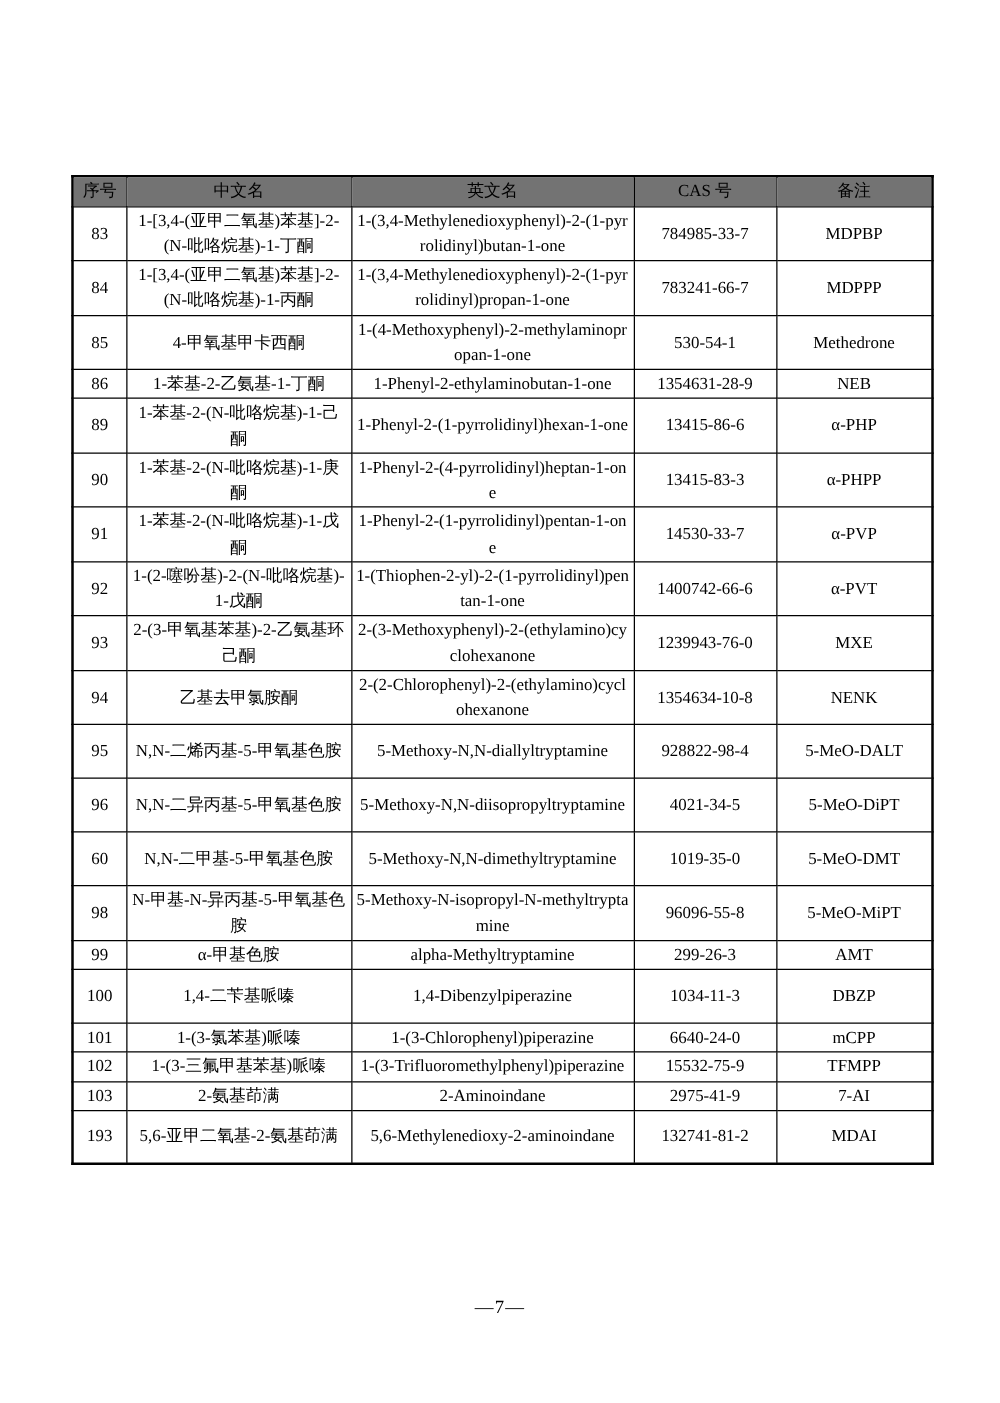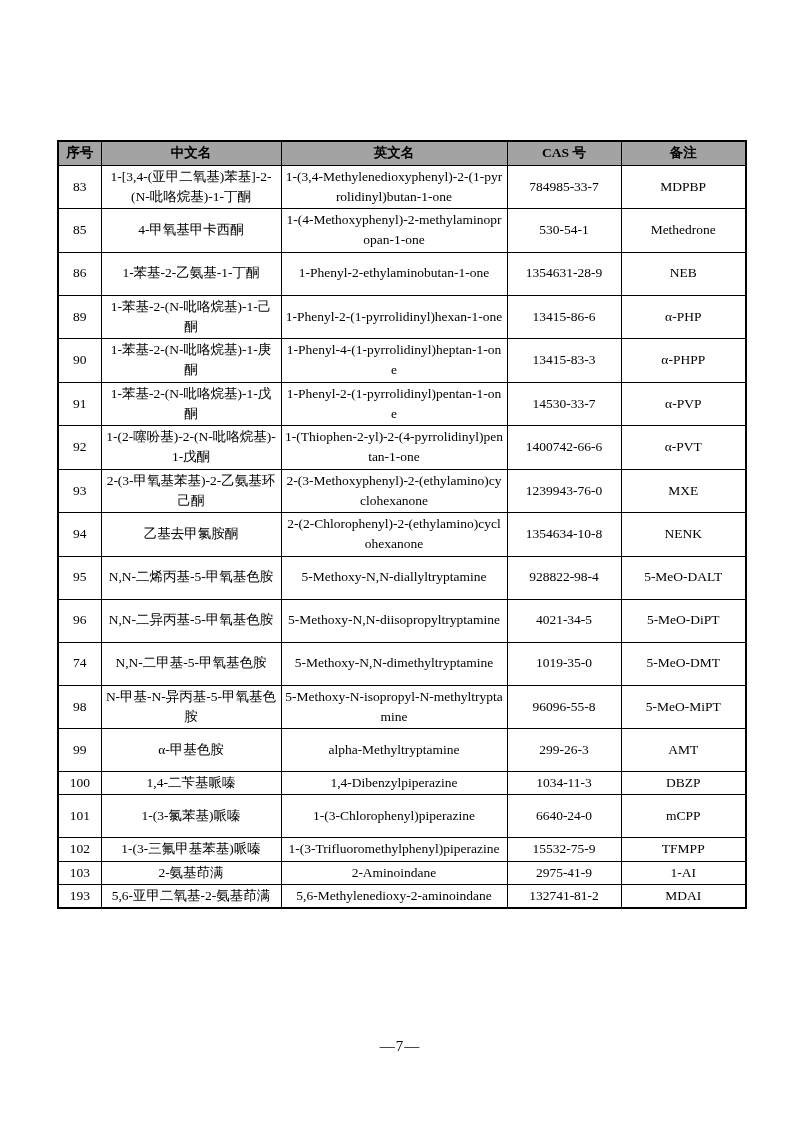--- a/index.html
+++ b/index.html
@@ -31,22 +31,22 @@
   table.doc-table th,
   table.doc-table td {
     border: 1px solid #000000;
     text-align: center;
     vertical-align: middle;
     padding: 1px 3px;
     line-height: 1.5;
     overflow: hidden;
   }
   table.doc-table thead th {
-    background: #a3a3a3;
-    font-weight: bold;
+    background: #737373;
+    font-weight: normal;
     font-size: 13.5px;
     height: 24px;
     border-bottom: 1.5px solid #000000;
   }
   table.doc-table td {
     font-size: 13.5px;
   }
   td.col-cn {
     font-size: 13px;
     word-break: break-all;
@@ -98,20 +98,27 @@
       </thead>
       <tbody>
           <tr>
             <td class="col-no">83</td>
             <td class="col-cn">1-[3,4-(亚甲二氧基)苯基]-2-(N-吡咯烷基)-1-丁酮</td>
             <td class="col-en">1-(3,4-Methylenedioxyphenyl)-2-(1-pyrrolidinyl)butan-1-one</td>
             <td class="col-cas">784985-33-7</td>
             <td class="col-note">MDPBP</td>
           </tr>
           <tr>
+            <td class="col-no">84</td>
+            <td class="col-cn">1-[3,4-(亚甲二氧基)苯基]-2-(N-吡咯烷基)-1-丙酮</td>
+            <td class="col-en">1-(3,4-Methylenedioxyphenyl)-2-(1-pyrrolidinyl)propan-1-one</td>
+            <td class="col-cas">783241-66-7</td>
+            <td class="col-note">MDPPP</td>
+          </tr>
+          <tr>
             <td class="col-no">85</td>
             <td class="col-cn">4-甲氧基甲卡西酮</td>
             <td class="col-en">1-(4-Methoxyphenyl)-2-methylaminopropan-1-one</td>
             <td class="col-cas">530-54-1</td>
             <td class="col-note">Methedrone</td>
           </tr>
           <tr>
             <td class="col-no">86</td>
             <td class="col-cn">1-苯基-2-乙氨基-1-丁酮</td>
             <td class="col-en">1-Phenyl-2-ethylaminobutan-1-one</td>
@@ -121,35 +128,35 @@
           <tr>
             <td class="col-no">89</td>
             <td class="col-cn">1-苯基-2-(N-吡咯烷基)-1-己酮</td>
             <td class="col-en">1-Phenyl-2-(1-pyrrolidinyl)hexan-1-one</td>
             <td class="col-cas">13415-86-6</td>
             <td class="col-note">α-PHP</td>
           </tr>
           <tr>
             <td class="col-no">90</td>
             <td class="col-cn">1-苯基-2-(N-吡咯烷基)-1-庚酮</td>
-            <td class="col-en">1-Phenyl-4-(1-pyrrolidinyl)heptan-1-one</td>
+            <td class="col-en">1-Phenyl-2-(4-pyrrolidinyl)heptan-1-one</td>
             <td class="col-cas">13415-83-3</td>
             <td class="col-note">α-PHPP</td>
           </tr>
           <tr>
             <td class="col-no">91</td>
             <td class="col-cn">1-苯基-2-(N-吡咯烷基)-1-戊酮</td>
             <td class="col-en">1-Phenyl-2-(1-pyrrolidinyl)pentan-1-one</td>
             <td class="col-cas">14530-33-7</td>
             <td class="col-note">α-PVP</td>
           </tr>
           <tr>
             <td class="col-no">92</td>
             <td class="col-cn">1-(2-噻吩基)-2-(N-吡咯烷基)-1-戊酮</td>
-            <td class="col-en">1-(Thiophen-2-yl)-2-(4-pyrrolidinyl)pentan-1-one</td>
+            <td class="col-en">1-(Thiophen-2-yl)-2-(1-pyrrolidinyl)pentan-1-one</td>
             <td class="col-cas">1400742-66-6</td>
             <td class="col-note">α-PVT</td>
           </tr>
           <tr>
             <td class="col-no">93</td>
             <td class="col-cn">2-(3-甲氧基苯基)-2-乙氨基环己酮</td>
             <td class="col-en">2-(3-Methoxyphenyl)-2-(ethylamino)cyclohexanone</td>
             <td class="col-cas">1239943-76-0</td>
             <td class="col-note">MXE</td>
           </tr>
@@ -168,21 +175,21 @@
             <td class="col-note">5-MeO-DALT</td>
           </tr>
           <tr>
             <td class="col-no">96</td>
             <td class="col-cn">N,N-二异丙基-5-甲氧基色胺</td>
             <td class="col-en">5-Methoxy-N,N-diisopropyltryptamine</td>
             <td class="col-cas">4021-34-5</td>
             <td class="col-note">5-MeO-DiPT</td>
           </tr>
           <tr>
-            <td class="col-no">74</td>
+            <td class="col-no">60</td>
             <td class="col-cn">N,N-二甲基-5-甲氧基色胺</td>
             <td class="col-en">5-Methoxy-N,N-dimethyltryptamine</td>
             <td class="col-cas">1019-35-0</td>
             <td class="col-note">5-MeO-DMT</td>
           </tr>
           <tr>
             <td class="col-no">98</td>
             <td class="col-cn">N-甲基-N-异丙基-5-甲氧基色胺</td>
             <td class="col-en">5-Methoxy-N-isopropyl-N-methyltryptamine</td>
             <td class="col-cas">96096-55-8</td>
@@ -214,21 +221,21 @@
             <td class="col-cn">1-(3-三氟甲基苯基)哌嗪</td>
             <td class="col-en">1-(3-Trifluoromethylphenyl)piperazine</td>
             <td class="col-cas">15532-75-9</td>
             <td class="col-note">TFMPP</td>
           </tr>
           <tr>
             <td class="col-no">103</td>
             <td class="col-cn">2-氨基茚满</td>
             <td class="col-en">2-Aminoindane</td>
             <td class="col-cas">2975-41-9</td>
-            <td class="col-note">1-AI</td>
+            <td class="col-note">7-AI</td>
           </tr>
           <tr>
             <td class="col-no">193</td>
             <td class="col-cn">5,6-亚甲二氧基-2-氨基茚满</td>
             <td class="col-en">5,6-Methylenedioxy-2-aminoindane</td>
             <td class="col-cas">132741-81-2</td>
             <td class="col-note">MDAI</td>
           </tr>
         </tbody>
     </table>

